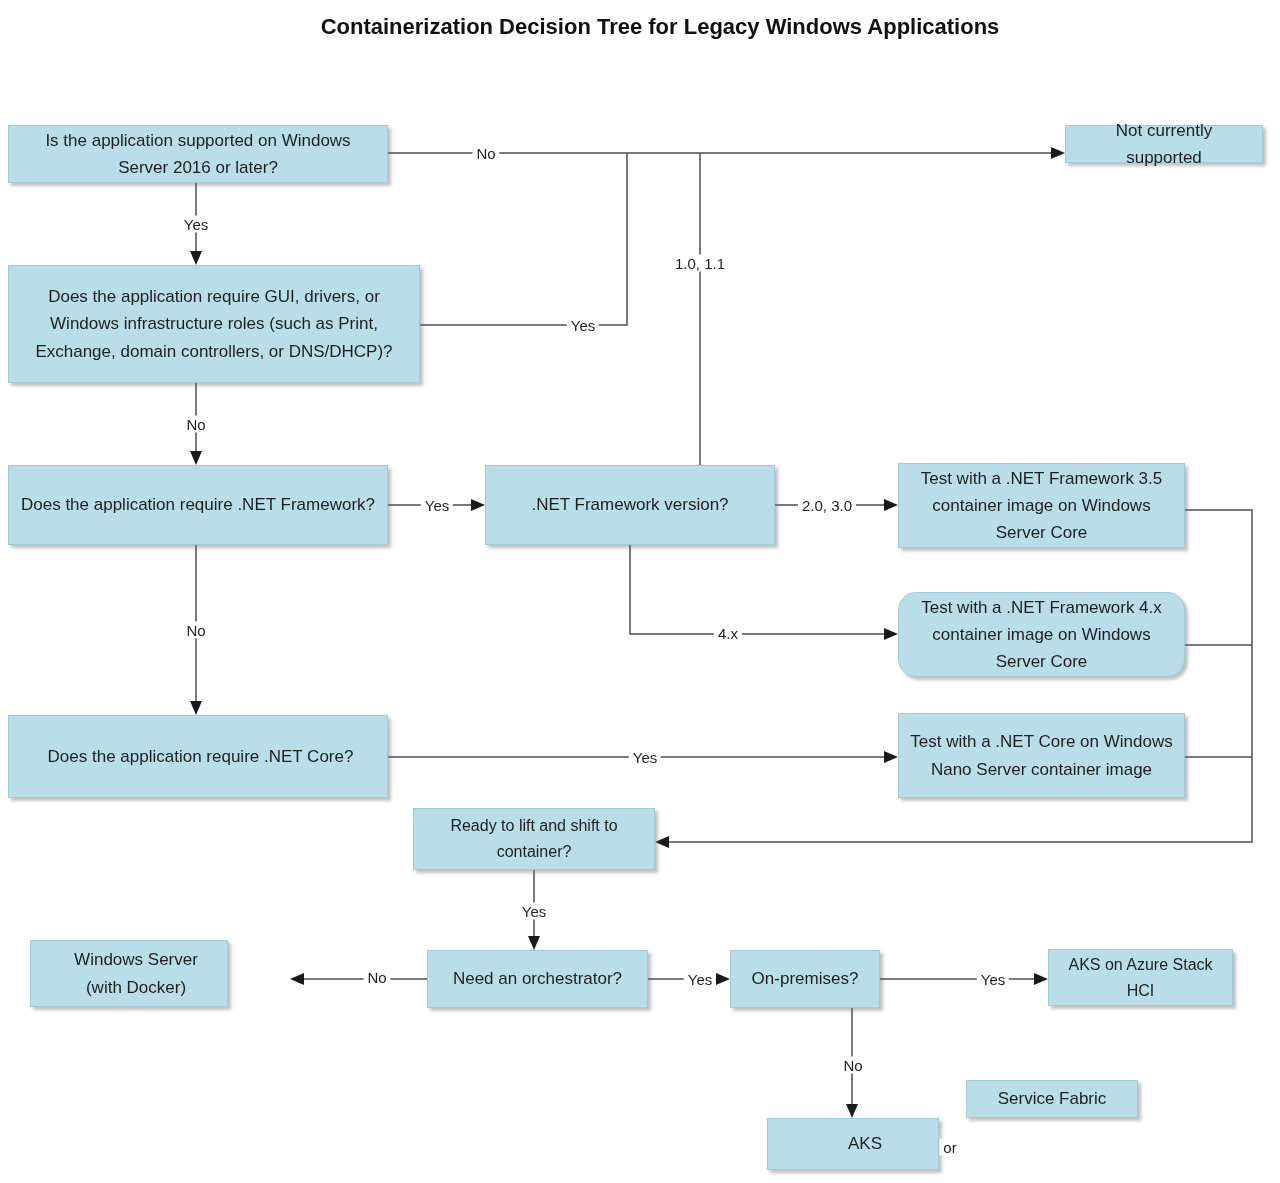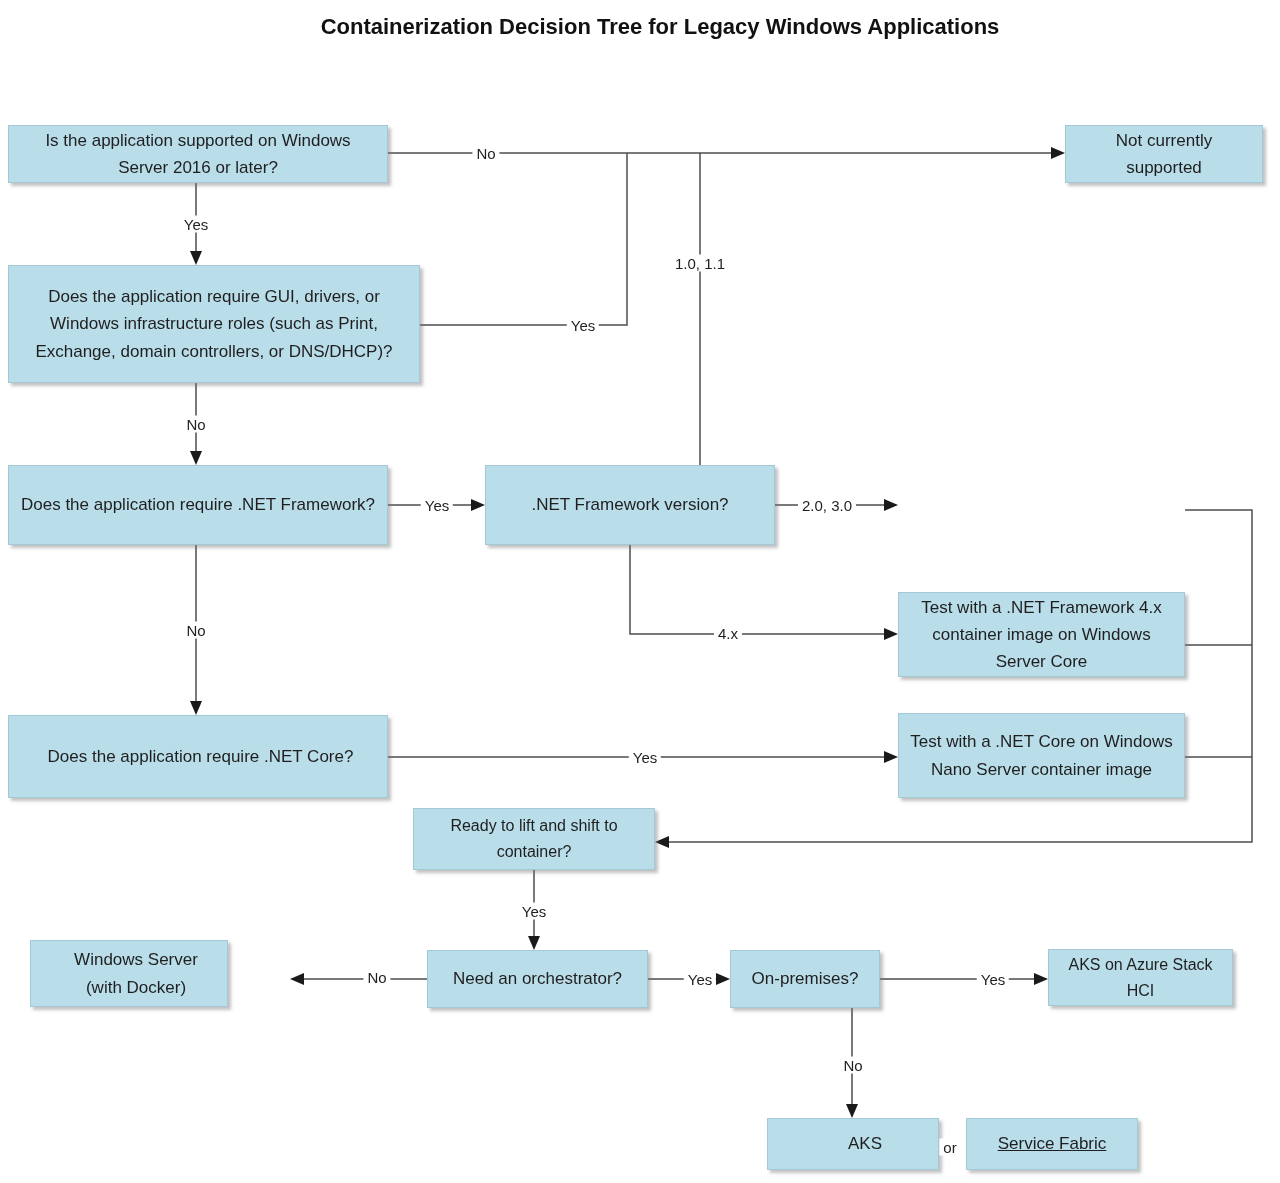--- a/index.html
+++ b/index.html
@@ -123,48 +123,49 @@
 
     <line x1="880" y1="979" x2="1034" y2="979"></line>
     <polygon points="1048,979 1034,973 1034,985"></polygon>
 
     <line x1="852" y1="1008" x2="852" y2="1104"></line>
     <polygon points="852,1118 846,1104 858,1104"></polygon>
   </svg>
 
   <div class="node" style="left:8px; top:125px; width:380px; height:58px;">Is the application supported on Windows Server 2016 or later?</div>
 
-  <div class="node" style="left:1065px; top:125px; width:198px; height:58px;">Not currently supported</div>
+  <div class="node" style="left:1065px; top:125px; width:198px; height:38px;">Not currently supported</div>
 
   <div class="node" style="left:8px; top:265px; width:412px; height:118px;">Does the application require GUI, drivers, or Windows infrastructure roles (such as Print, Exchange, domain controllers, or DNS/DHCP)?</div>
 
   <div class="node" style="left:8px; top:465px; width:380px; height:80px;">Does the application require .NET Framework?</div>
 
   <div class="node" style="left:485px; top:465px; width:290px; height:80px;">.NET Framework version?</div>
 
+  <div class="node" style="left:898px; top:463px; width:287px; height:85px;">Test with a .NET Framework 3.5 container image on Windows Server Core</div>
 
-  <div class="node" style="left:898px; top:592px; width:287px; height:85px;">Test with a .NET Framework 4.x container image on Windows Server Core</div>
+  <div class="node" style="left:898px; top:592px; width:287px; height:85px;border-radius:18px;">Test with a .NET Framework 4.x container image on Windows Server Core</div>
 
   <div class="node" style="left:8px; top:715px; width:380px; height:83px;padding-left:15px;">Does the application require .NET Core?</div>
 
   <div class="node" style="left:898px; top:713px; width:287px; height:85px;">Test with a .NET Core on Windows Nano Server container image</div>
 
   <div class="node small" style="left:413px; top:808px; width:242px; height:62px;">Ready to lift and shift to container?</div>
 
   <div class="node" style="left:30px; top:940px; width:198px; height:67px;padding-left:24px;">Windows Server (with Docker)</div>
 
   <div class="node" style="left:427px; top:950px; width:221px; height:58px;">Need an orchestrator?</div>
 
   <div class="node" style="left:730px; top:950px; width:150px; height:58px;">On-premises?</div>
 
   <div class="node small" style="left:1048px; top:949px; width:185px; height:57px;">AKS on Azure Stack HCI</div>
 
   <div class="node" style="left:767px; top:1118px; width:172px; height:52px;padding-left:34px;">AKS</div>
 
-  <div class="node" style="left:966px; top:1118px; width:172px; height:52px;text-decoration:underline;">Service Fabric</div>
+  <div class="node" style="left:966px; top:1080px; width:172px; height:38px;">Service Fabric</div>
 
   <span class="edge-label" style="left:486px; top:153px;">No</span>
   <span class="edge-label" style="left:196px; top:224px;">Yes</span>
   <span class="edge-label" style="left:583px; top:325px;">Yes</span>
   <span class="edge-label" style="left:196px; top:424px;">No</span>
   <span class="edge-label" style="left:700px; top:263px;">1.0, 1.1</span>
   <span class="edge-label" style="left:437px; top:505px;">Yes</span>
   <span class="edge-label" style="left:827px; top:505px;">2.0, 3.0</span>
   <span class="edge-label" style="left:728px; top:633px;">4.x</span>
   <span class="edge-label" style="left:196px; top:630px;">No</span>

